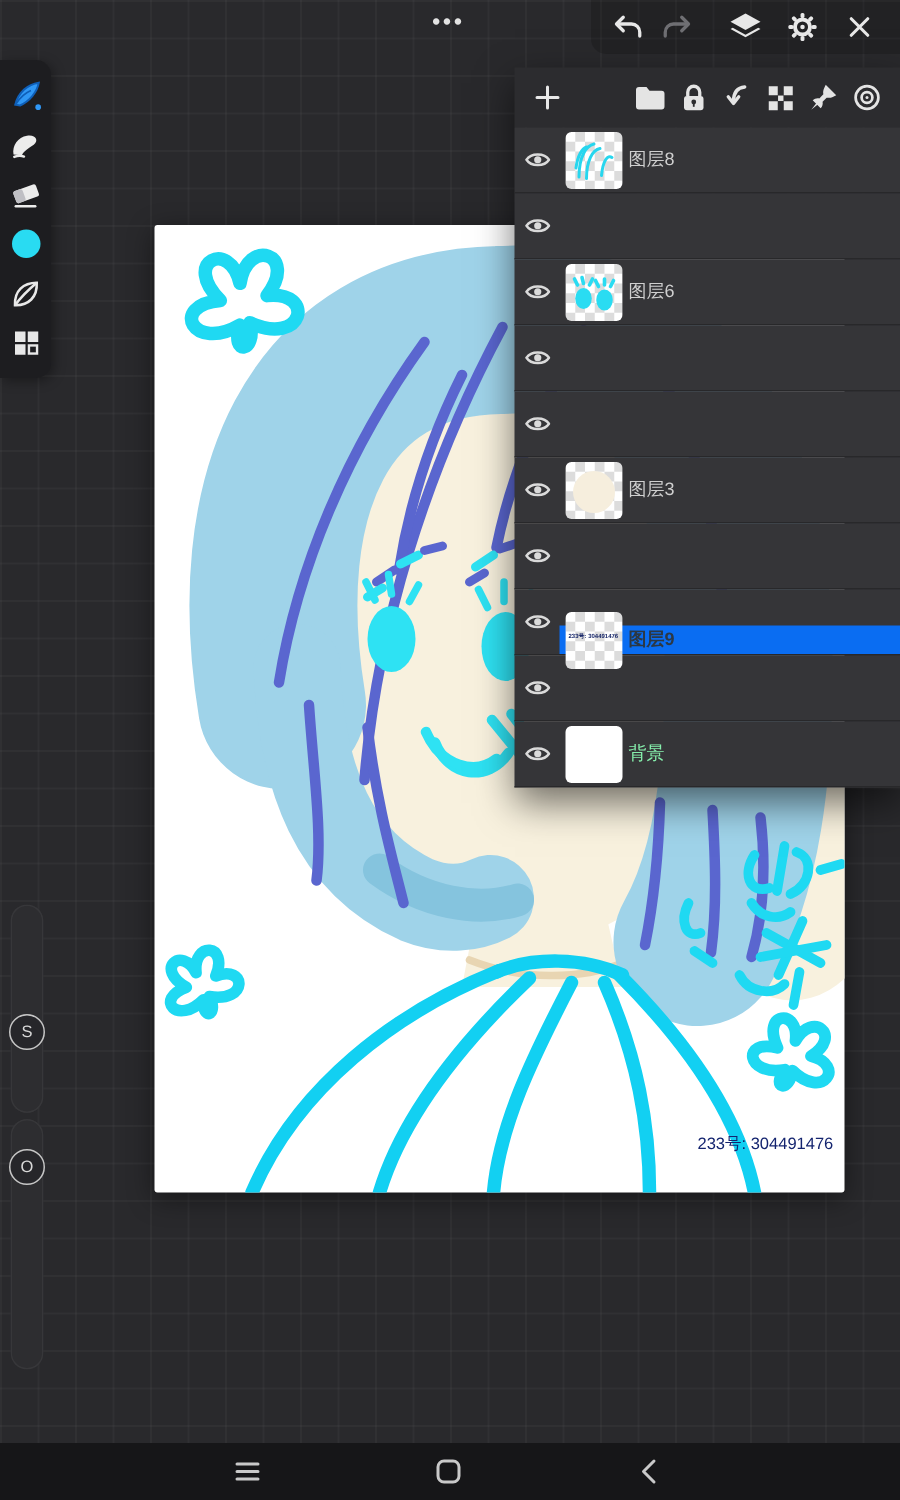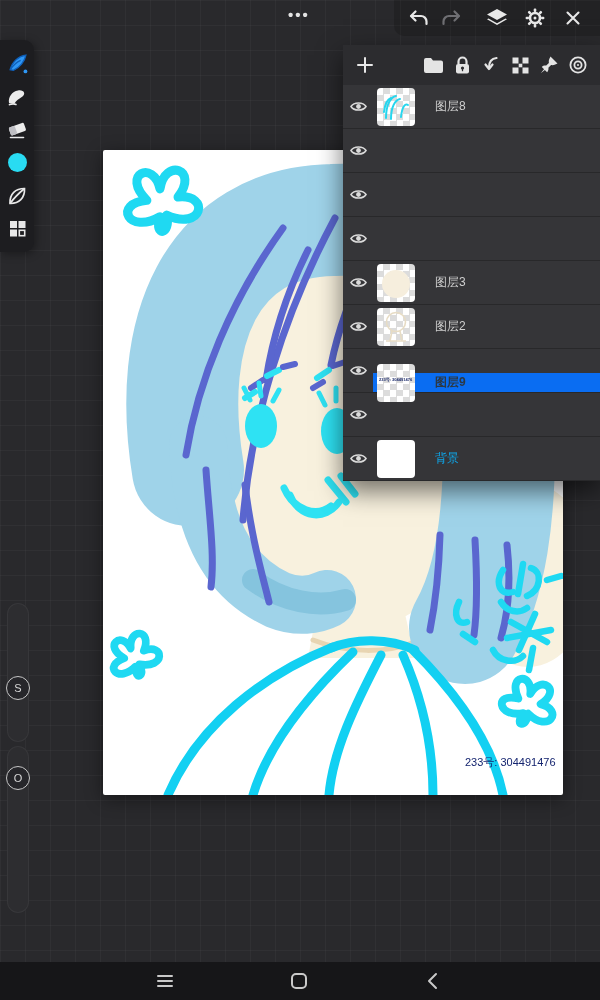--- a/index.html
+++ b/index.html
@@ -39,34 +39,34 @@
   .canvas-wrap svg{display:block;}
   
   .layers-panel{position:absolute;left:343px;top:45px;width:257px;
     box-shadow:0 10px 24px rgba(0,0,0,.55);}
   .lp-header{height:40px;background:#2c2c2f;display:flex;align-items:center;padding:0 11px;}
   .lp-header .hd-ic{display:flex;align-items:center;justify-content:center;width:22px;height:22px;}
   .hd-group{margin-left:auto;display:flex;align-items:center;gap:7px;}
   .layer-row{height:44px;display:flex;align-items:stretch;background:#353538;
     border-bottom:1px solid #28282a;}
   .eye-cell{width:30px;display:flex;align-items:center;justify-content:center;flex:0 0 30px;}
-  .row-content{flex:1;display:flex;align-items:center;padding-left:4px;gap:20px;}
+  .row-content{flex:1;display:flex;align-items:center;padding-left:4px;gap:4px;}
   .layer-row.selected .row-content{background:#0a6df2;margin-top:24px;}
   .thumb{position:relative;width:38px;height:38px;border-radius:4px;background:#fff;overflow:hidden;
     flex:0 0 38px;}
   .thumb.checker{
     background-color:#fff;
     background-image:conic-gradient(#dcdcdc 25%, #ffffff 0 50%, #dcdcdc 0 75%, #ffffff 0);
     background-size:13px 13px;}
   .thumb svg{position:absolute;left:0;top:0;width:38px;height:38px;}
   .thumb-wm{position:absolute;left:2px;top:13px;font-size:8px;font-weight:bold;color:#1b2a6b;
     white-space:nowrap;transform:scale(.5);transform-origin:left top;}
   .layer-name{font-size:12px;color:#cfcfcf;}
   .layer-row.selected .layer-name{color:#2c3844;font-weight:bold;}
-  .layer-name.muted{color:#0ea5e9;}
+  .layer-name.muted{color:#86efac;}
   
   .navbar{position:absolute;left:0;bottom:0;width:600px;height:38px;background:#161618;}
   .nav-ic{position:absolute;top:50%;transform:translate(-50%,-50%);display:flex;}
 </style>
 </head>
 <body>
 
 <div id="stage">
 
   <div class="overflow-dots">•••</div>
@@ -362,20 +362,45 @@
             </svg>
           </div>
         </div>
         <div class="layer-row">
           <div class="eye-cell">
             <svg width="17" height="13" viewBox="0 0 17 13">
               <path d="M1 6.5 C4 1.8 13 1.8 16 6.5 C13 11.2 4 11.2 1 6.5 Z" fill="none" stroke="#dadada" stroke-width="1.6"></path>
               <circle cx="8.5" cy="6.5" r="2.4" fill="#dadada"></circle>
             </svg>
           </div>
+          <div class="row-content">
+            <div class="thumb checker">
+              <svg viewBox="0 0 38 38">
+                <ellipse cx="12" cy="23" rx="5.5" ry="7" fill="#2adcf2"></ellipse>
+                <ellipse cx="26" cy="24" rx="5.5" ry="7" fill="#2adcf2"></ellipse>
+                <g stroke="#2adcf2" stroke-width="2.4" stroke-linecap="round" fill="none">
+                  <path d="M8 14 L6 10"></path>
+                  <path d="M12 13 L11 9"></path>
+                  <path d="M16 14 L18 10"></path>
+                  <path d="M22 15 L20 11"></path>
+                  <path d="M26 14 L26 10"></path>
+                  <path d="M30 15 L32 11"></path>
+                </g>
+              </svg>
+            </div>
+            <span class="layer-name">图层6</span>
+          </div>
+        </div>
+        <div class="layer-row">
+          <div class="eye-cell">
+            <svg width="17" height="13" viewBox="0 0 17 13">
+              <path d="M1 6.5 C4 1.8 13 1.8 16 6.5 C13 11.2 4 11.2 1 6.5 Z" fill="none" stroke="#dadada" stroke-width="1.6"></path>
+              <circle cx="8.5" cy="6.5" r="2.4" fill="#dadada"></circle>
+            </svg>
+          </div>
         </div>
         <div class="layer-row">
           <div class="eye-cell">
             <svg width="17" height="13" viewBox="0 0 17 13">
               <path d="M1 6.5 C4 1.8 13 1.8 16 6.5 C13 11.2 4 11.2 1 6.5 Z" fill="none" stroke="#dadada" stroke-width="1.6"></path>
               <circle cx="8.5" cy="6.5" r="2.4" fill="#dadada"></circle>
             </svg>
           </div>
         </div>
         <div class="layer-row">
@@ -394,31 +419,20 @@
             <span class="layer-name">图层3</span>
           </div>
         </div>
         <div class="layer-row">
           <div class="eye-cell">
             <svg width="17" height="13" viewBox="0 0 17 13">
               <path d="M1 6.5 C4 1.8 13 1.8 16 6.5 C13 11.2 4 11.2 1 6.5 Z" fill="none" stroke="#dadada" stroke-width="1.6"></path>
               <circle cx="8.5" cy="6.5" r="2.4" fill="#dadada"></circle>
             </svg>
           </div>
-          <div class="row-content">
-            <div class="thumb checker">
-              <svg viewBox="0 0 38 38">
-                <g fill="none" stroke="#e7dcc4" stroke-width="1.6">
-                  <circle cx="19" cy="14" r="9.5"></circle>
-                  <path d="M15 23 L13 33 M23 23 L25 33 M9 33 L29 33"></path>
-                </g>
-              </svg>
-            </div>
-            <span class="layer-name">图层2</span>
-          </div>
         </div>
         <div class="layer-row selected">
           <div class="eye-cell">
             <svg width="17" height="13" viewBox="0 0 17 13">
               <path d="M1 6.5 C4 1.8 13 1.8 16 6.5 C13 11.2 4 11.2 1 6.5 Z" fill="none" stroke="#dadada" stroke-width="1.6"></path>
               <circle cx="8.5" cy="6.5" r="2.4" fill="#dadada"></circle>
             </svg>
           </div>
           <div class="row-content">
             <div class="thumb checker">

